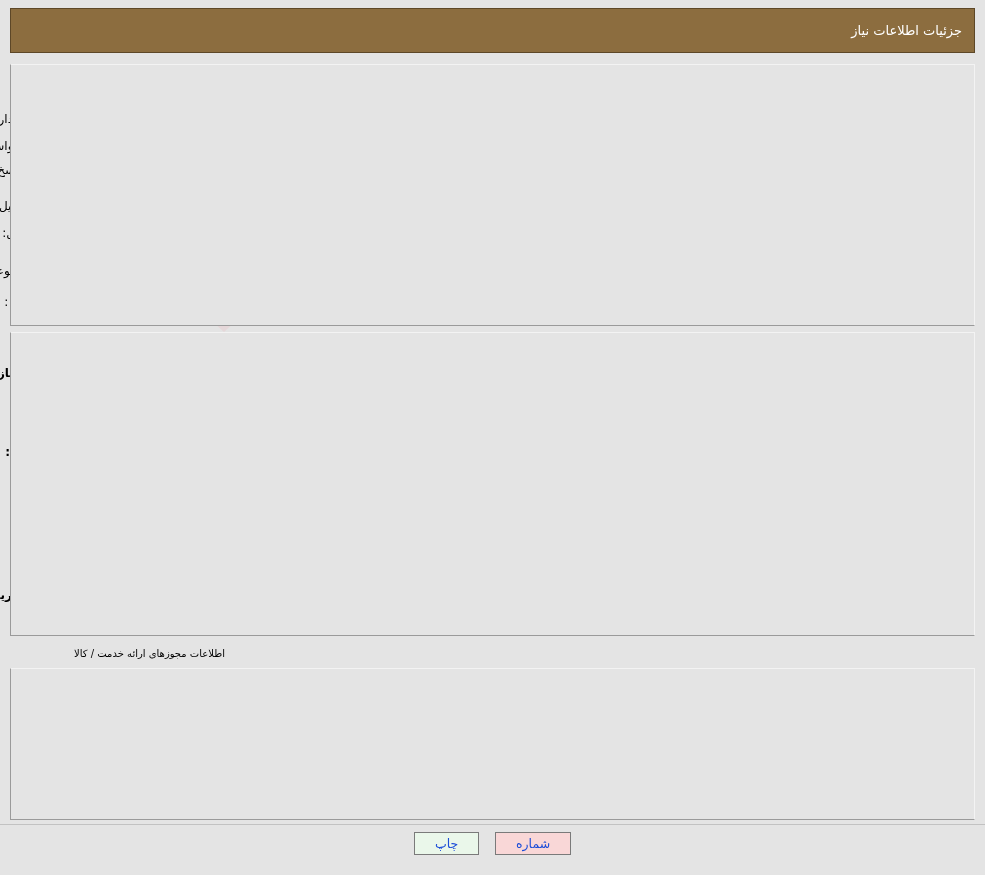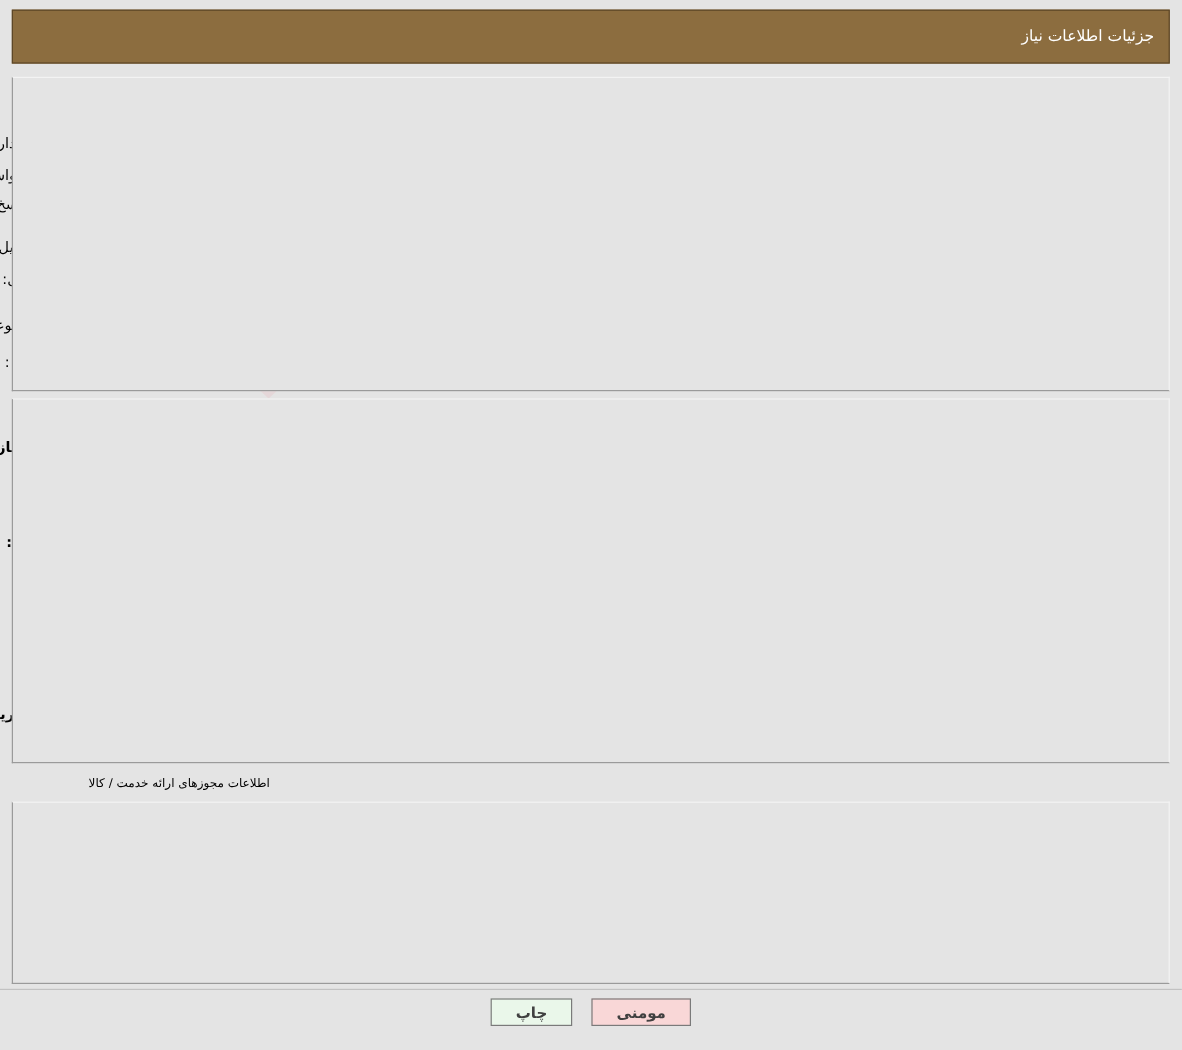--- a/index.html
+++ b/index.html
@@ -292,22 +292,21 @@
     left: 0; right: 0; top: 832px;
     text-align: center;
   }
   .fbtn {
     display:inline-block;
     border: 1px solid #7a7a7a;
     font-size: 12.5px;
     padding: 3px 20px;
     margin: 0 6px;
     cursor: pointer;
-    color: #404040;
-    font-weight: bold;
+    color: #1d4ed8;
   }
   .fbtn.print { background: #eaf7ea; }
   .fbtn.back  { background: #f9d7d7; }
 
   .divider {
     position: absolute;
     left: 0; width: 985px; height: 1px;
     background: #c2c2c2;
   }
 </style>
@@ -436,17 +435,17 @@
         <td>
           <span class="btn-cream">مشاهده مجوز</span>
         </td>
       </tr>
     </tbody>
   </table>
 
   <div class="divider" style="top:824px;"></div>
 
   <div class="footer-btns">
-    <span class="fbtn back">مومنی</span>
+    <span class="fbtn back">شماره</span>
     <span class="fbtn print">چاپ</span>
   </div>
 
 </div>
 
 </body></html>

